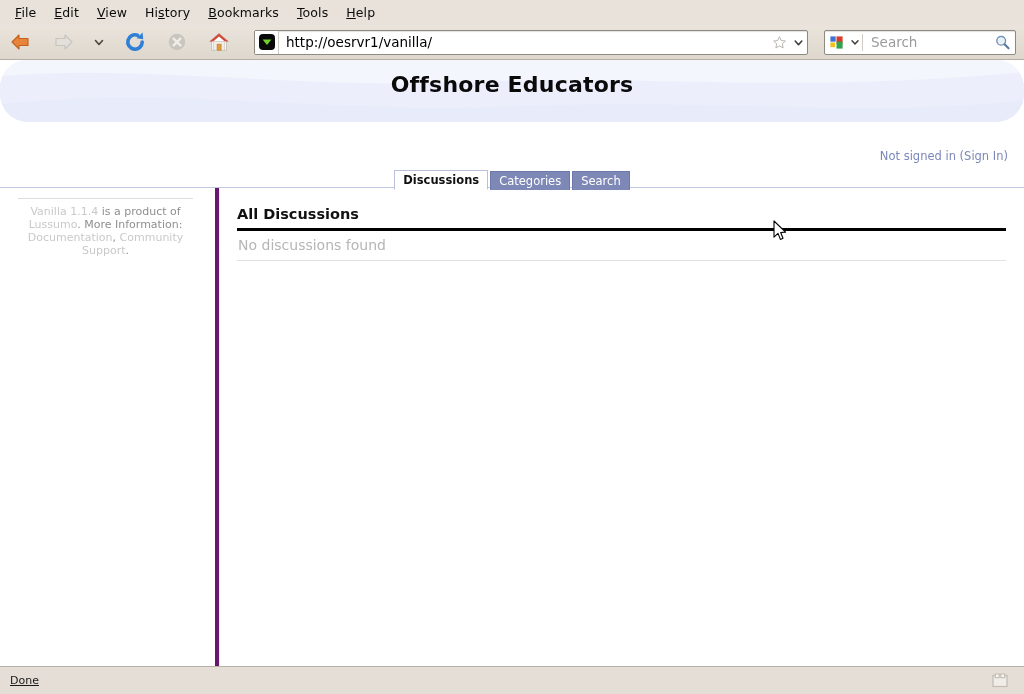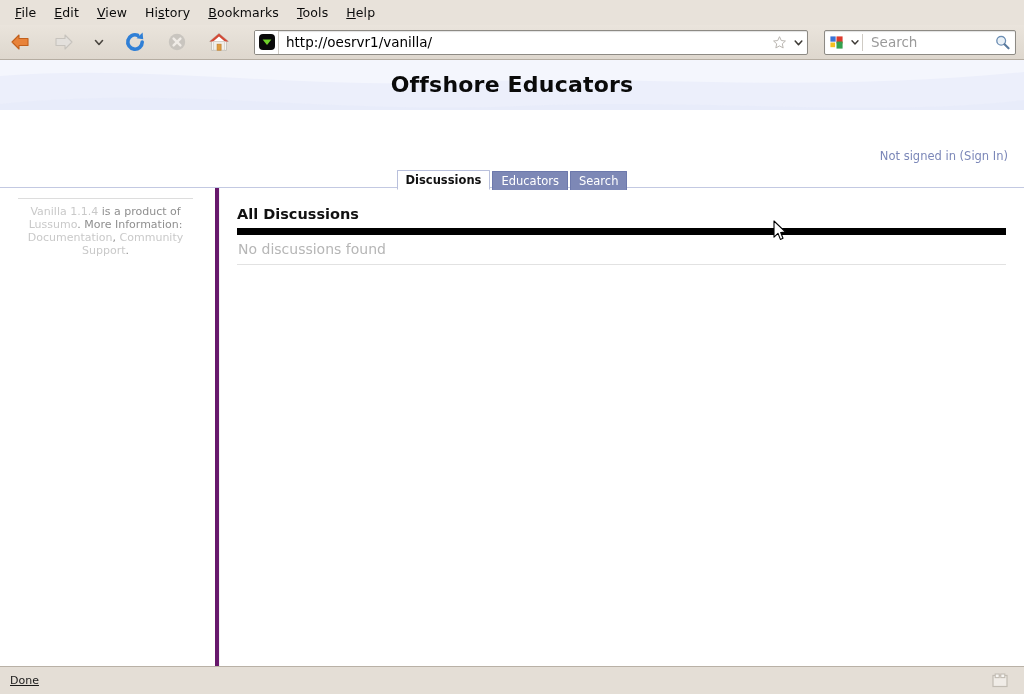--- a/index.html
+++ b/index.html
@@ -119,23 +119,24 @@
   
   #viewport {
     flex: 1 1 auto;
     position: relative;
     background: #ffffff;
     overflow: hidden;
   }
 
   .page-header {
     position: relative;
-    height: 50px;
+    height: 62px;
     background: #eceffb;
     overflow: hidden;
+    border-radius: 28px;
   }
   .page-header .wave {
     position: absolute; left:0; top:0; width:100%; height:69px;
   }
   .site-title {
     position: absolute;
     left: 0; right: 0;
     top: 12px;
     text-align: center;
     font-size: 22px;
@@ -224,21 +225,21 @@
     position: absolute;
     left: 220px; top: 0; right: 0; bottom: 0;
     background: #ffffff;
     padding: 18px 18px 0 17px;
   }
   .content-head {
     font-size: 14.5px;
     font-weight: bold;
     color: #111111;
     padding-bottom: 6px;
-    border-bottom: 7px solid #000000;
+    border-bottom: 3px solid #000000;
   }
   .empty-row {
     font-size: 14px;
     font-weight: normal;
     color: #b6b6b6;
     padding: 6px 0 7px 1px;
     border-bottom: 1px solid #e2e2e2;
   }
 
   
@@ -382,21 +383,21 @@
         <path d="M0 16 C 150 4, 300 30, 470 22 C 640 14, 800 34, 1024 12 L1024 0 L0 0 Z" fill="#f4f6fd"></path>
         <path d="M0 44 C 180 26, 330 54, 520 46 C 720 38, 860 58, 1024 40 L1024 69 L0 69 Z" fill="#e7ebf9" opacity=".75"></path>
       </svg>
       <div class="site-title">Offshore Educators</div>
     </div>
 
     <div class="signin"><span>Not signed in (</span><a href="#">Sign In</a><span>)</span></div>
 
     <div class="tabs">
       <div class="tab active">Discussions</div>
-      <div class="tab">Educators</div>
+      <div class="tab">Categories</div>
       <div class="tab">Search</div>
     </div>
 
     <div class="panel-strip">
 
       <div id="sidebar">
         <div class="sidebar-foot"><a href="#">Vanilla 1.1.4</a><span> is a product of </span><a href="#">Lussumo</a><span>. </span><span>More Information:</span><span> </span><a href="#">Documentation</a><span>, </span><a href="#">Community Support</a><span>.</span></div>
       </div>
 
       <div id="content">

